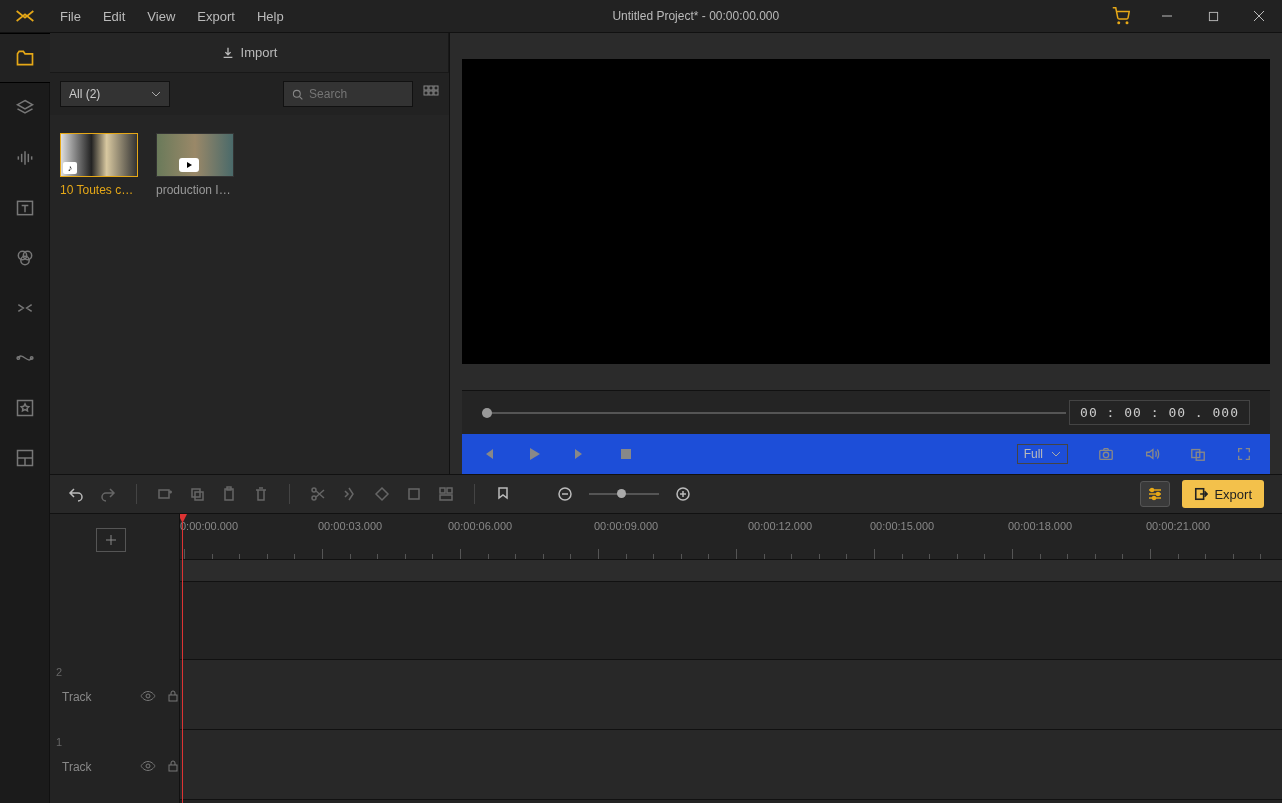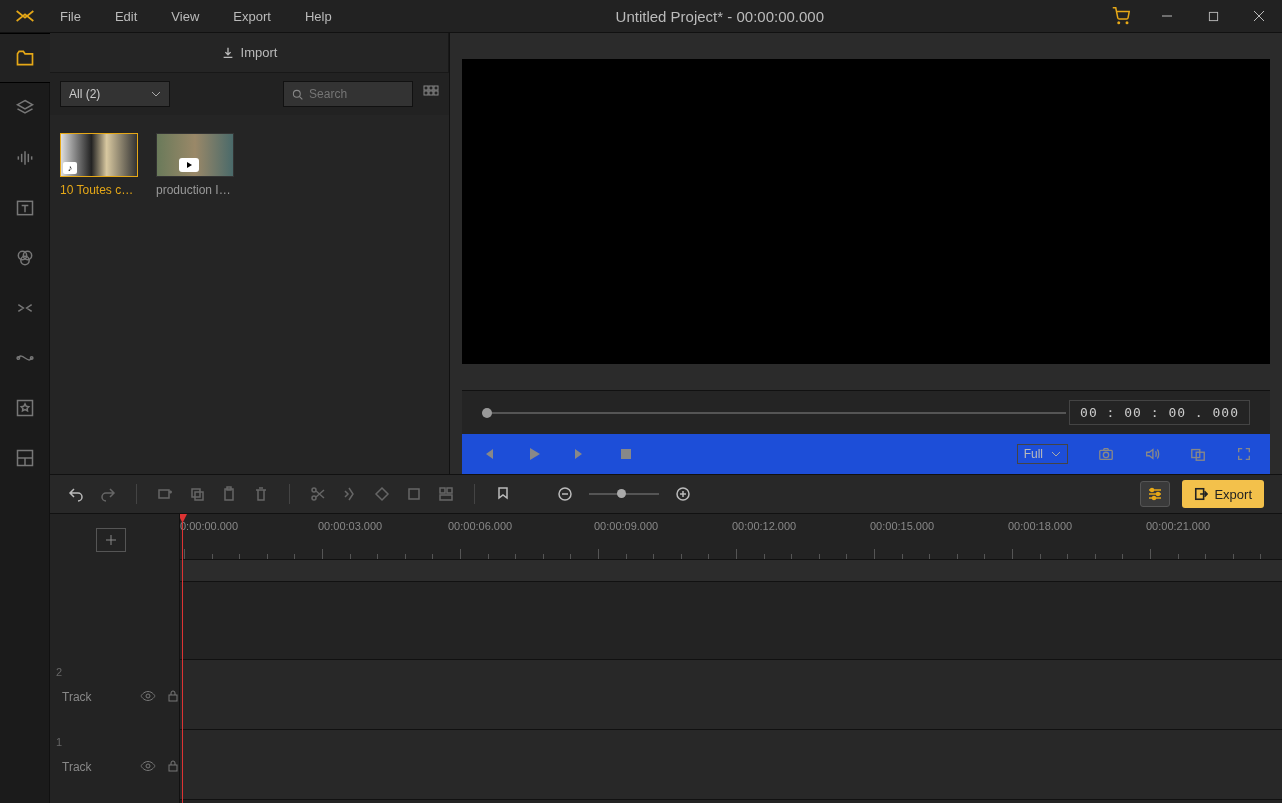--- a/index.html
+++ b/index.html
@@ -2,23 +2,23 @@
 <html><head>
 <meta charset="utf-8">
 <style>
   * { box-sizing: border-box; margin: 0; padding: 0; user-select: none; }
   body { font-family: "Segoe UI", Arial, sans-serif; font-size: 13px; background: #1a1a1a; color: #ccc; width: 1282px; height: 803px; overflow: hidden; display: flex; flex-direction: column; }
 
   
   .titlebar { height: 33px; background: #222; display: flex; align-items: center; border-bottom: 1px solid #111; }
   .logo { width: 50px; display: flex; align-items: center; justify-content: center; }
   .logo svg { width: 20px; height: 14px; }
-  .menu { display: flex; gap: 14px; }
+  .menu { display: flex; gap: 2px; }
   .menu-item { padding: 6px 10px; color: #bbb; cursor: default; }
-  .title-text { flex: 1; text-align: center; color: #bbb; font-size: 15px; }
+  .title-text { flex: 1; text-align: center; color: #bbb; font-size: 12px; }
   .title-right { display: flex; align-items: center; }
   .title-icon { width: 46px; height: 33px; display: flex; align-items: center; justify-content: center; color: #bbb; }
   .cart-ic { color: #e6a817; }
 
   
   .main { flex: 1; display: flex; min-height: 0; }
   .side-rail { width: 50px; background: #1b1b1b; display: flex; flex-direction: column; align-items: center; padding-top: 0; border-right: 1px solid #111; }
   .rail-btn { width: 50px; height: 50px; display: flex; align-items: center; justify-content: center; color: #777; cursor: pointer; }
   .rail-btn.active { color: #e6a817; border-top: 1px solid #000; border-bottom: 1px solid #000; background:#222; }
   .rail-btn svg { width: 20px; height: 20px; }
@@ -465,21 +465,21 @@
               </svg></span>
         </div>
       </div>
       <div class="tl-right">
         <div class="ruler">
           <div id="ruler-labels">
               <span class="ruler-label" style="left: 4px;">0:00:00.000</span>
               <span class="ruler-label" style="left: 142px;">00:00:03.000</span>
               <span class="ruler-label" style="left: 272px;">00:00:06.000</span>
               <span class="ruler-label" style="left: 418px;">00:00:09.000</span>
-              <span class="ruler-label" style="left: 556px;">00:00:12.000</span>
+              <span class="ruler-label" style="left: 572px;">00:00:12.000</span>
               <span class="ruler-label" style="left: 694px;">00:00:15.000</span>
               <span class="ruler-label" style="left: 832px;">00:00:18.000</span>
               <span class="ruler-label" style="left: 970px;">00:00:21.000</span>
             </div>
           <div class="ticks" id="ticks">
               <div class="tick major" style="left: 4px;"></div>
               <div class="tick minor" style="left: 31.6px;"></div>
               <div class="tick minor" style="left: 59.2px;"></div>
               <div class="tick minor" style="left: 86.8px;"></div>
               <div class="tick minor" style="left: 114.4px;"></div>

